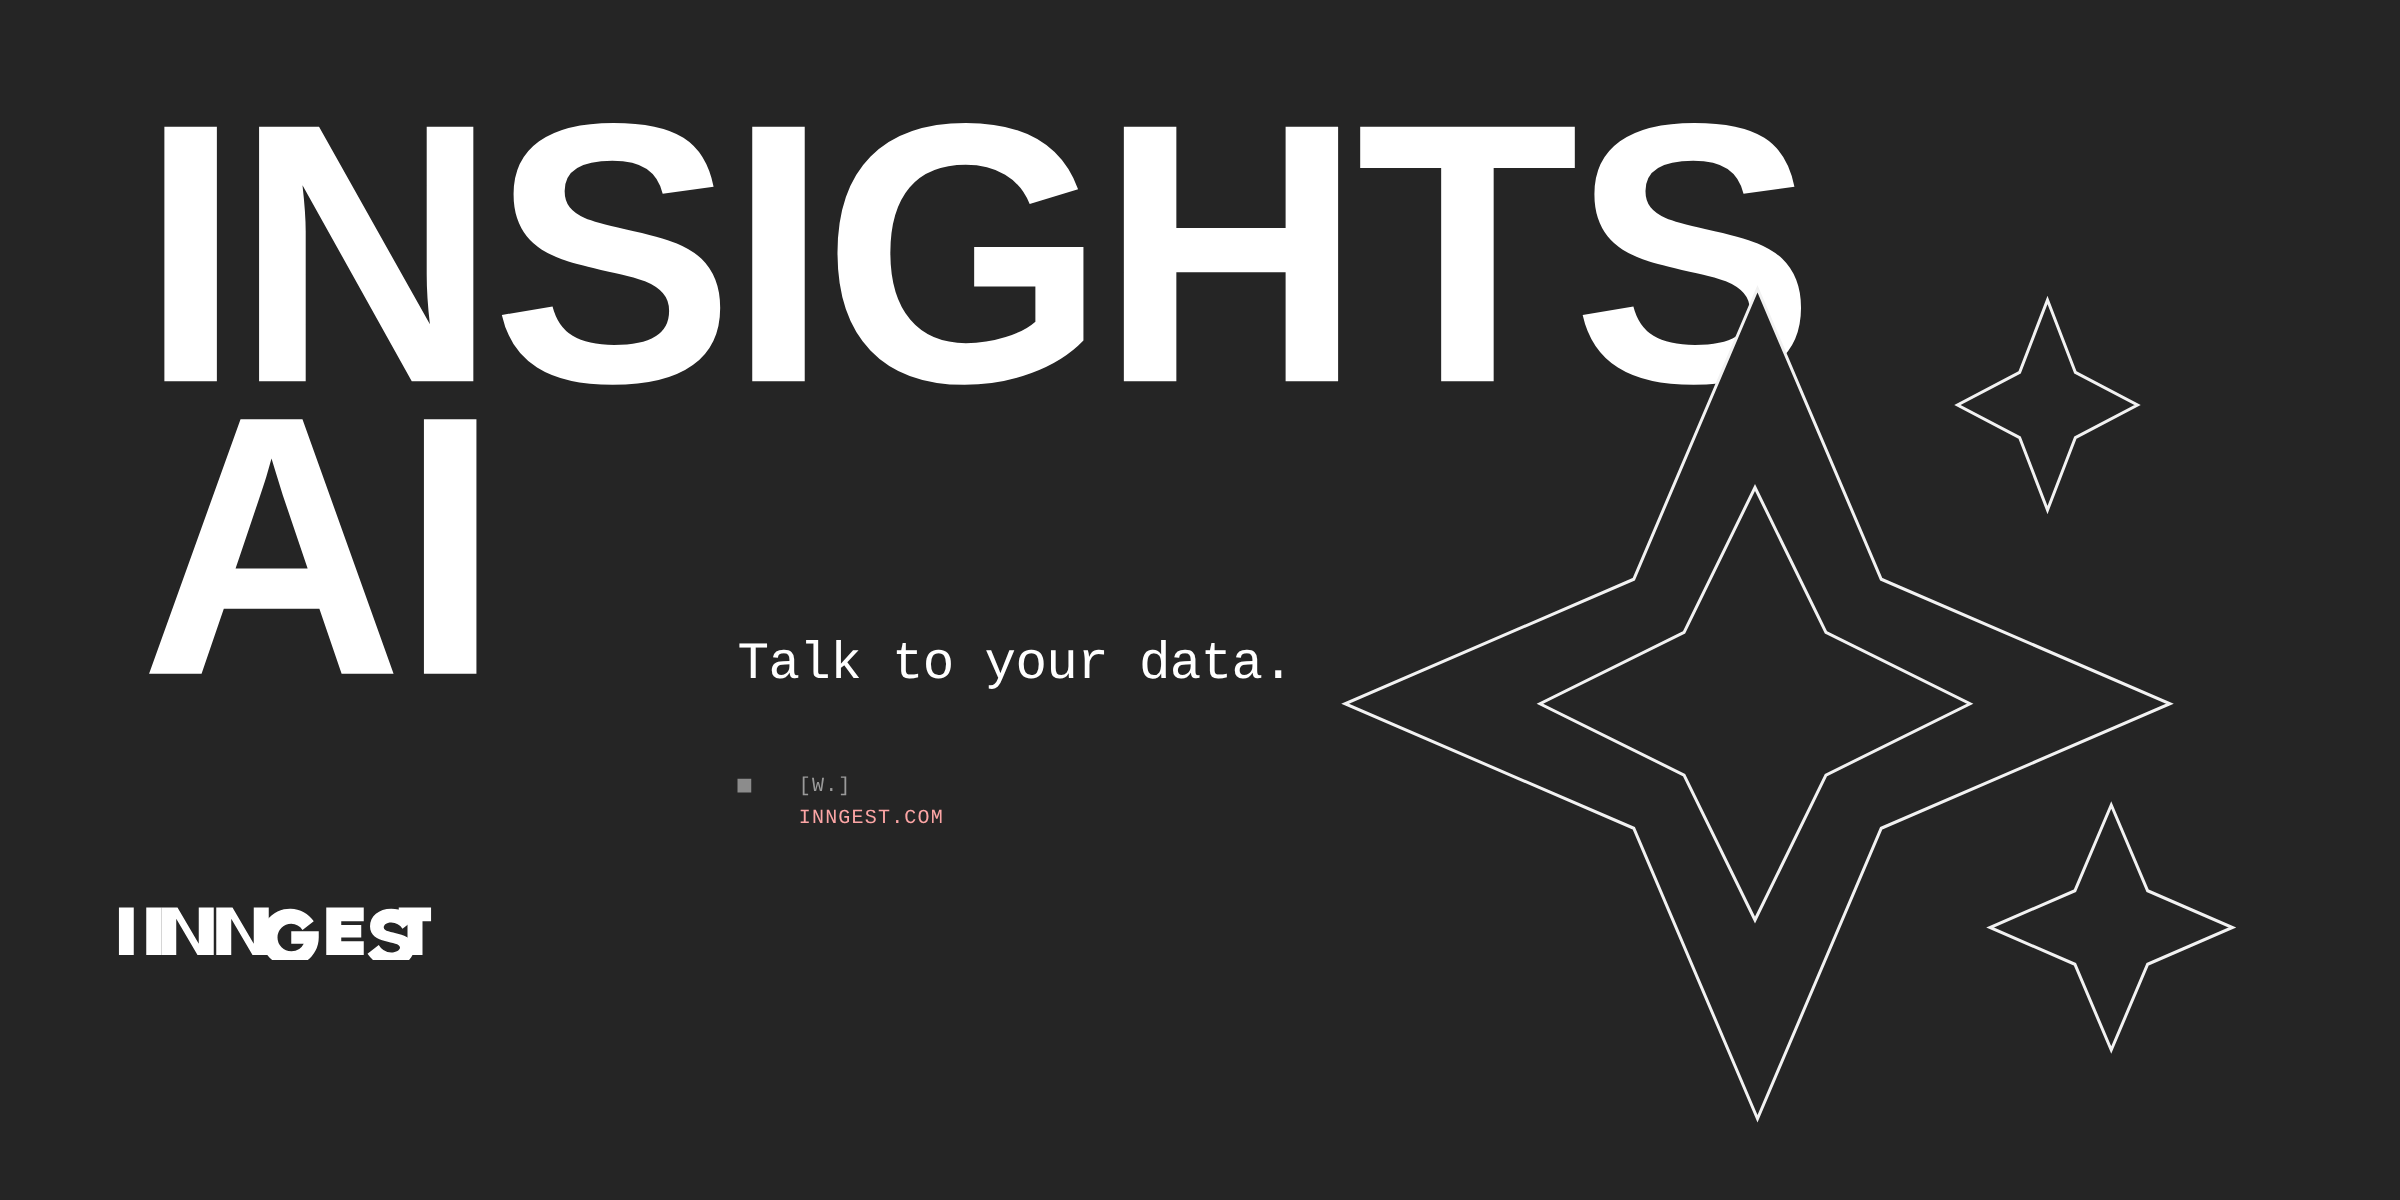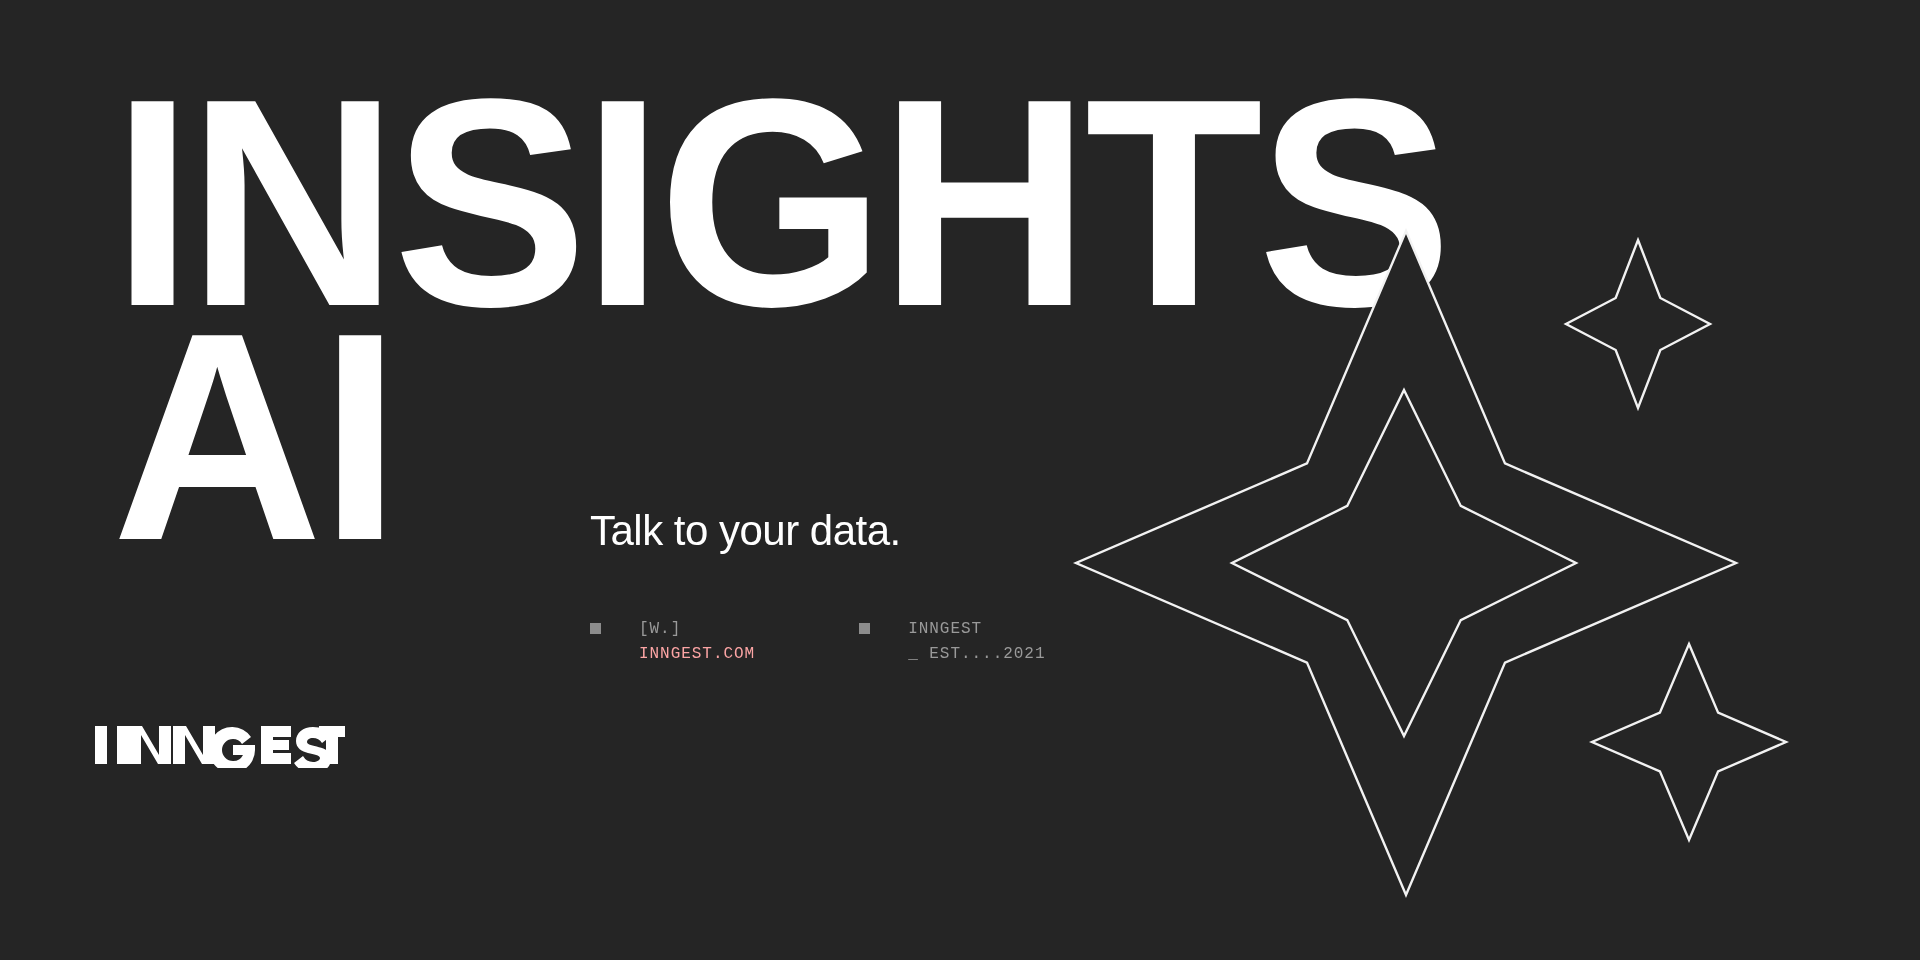--- a/index.html
+++ b/index.html
@@ -43,21 +43,21 @@
   .headline .line-1 { letter-spacing: -0.018em; }
   .headline .line-2 { letter-spacing: -0.01em; }
 
   
   .tagline {
     position: absolute;
     left: 590px;
     top: 508px;
     margin: 0;
     color: #ffffff;
-    font-family: Liberation Sans, sans-serif;
+    font-family: Liberation Mono, monospace;
     font-weight: 400;
     font-size: 42px;
     line-height: 1.1;
     letter-spacing: -0.012em;
     white-space: nowrap;
     z-index: 4;
   }
 
   
   .meta-row {
@@ -131,27 +131,20 @@
   <p class="tagline">Talk to your data.</p>
 
   <div class="meta-row">
     <div class="meta-item">
       <span class="meta-bullet" style="background: rgb(140, 140, 140);"></span>
       <span class="meta-lines">
         <span class="meta-line" style="color: rgb(154, 154, 154);">[W.]</span>
         <span class="meta-line" style="color: #fca5a5;">INNGEST.COM</span>
       </span>
     </div>
-    <div class="meta-item">
-      <span class="meta-bullet" style="background: rgb(140, 140, 140);"></span>
-      <span class="meta-lines">
-        <span class="meta-line" style="color: rgb(154, 154, 154);">INNGEST</span>
-        <span class="meta-line" style="color: rgb(154, 154, 154);">_ EST....2021</span>
-      </span>
-    </div>
   </div>
 
   <div class="logo-wrap">
     <svg width="250" height="46" viewBox="0 0 250 46" aria-hidden="true">
       <g fill="#ffffff">
 
         <rect x="0" y="4" width="12" height="38"></rect>
 
         <path d="M22 4 h12 v38 h-12 z"></path>
         <path d="M34 4 h13 l17 29 v-29 h12 v38 h-13 l-17 -29 v29 h-12 z"></path>

